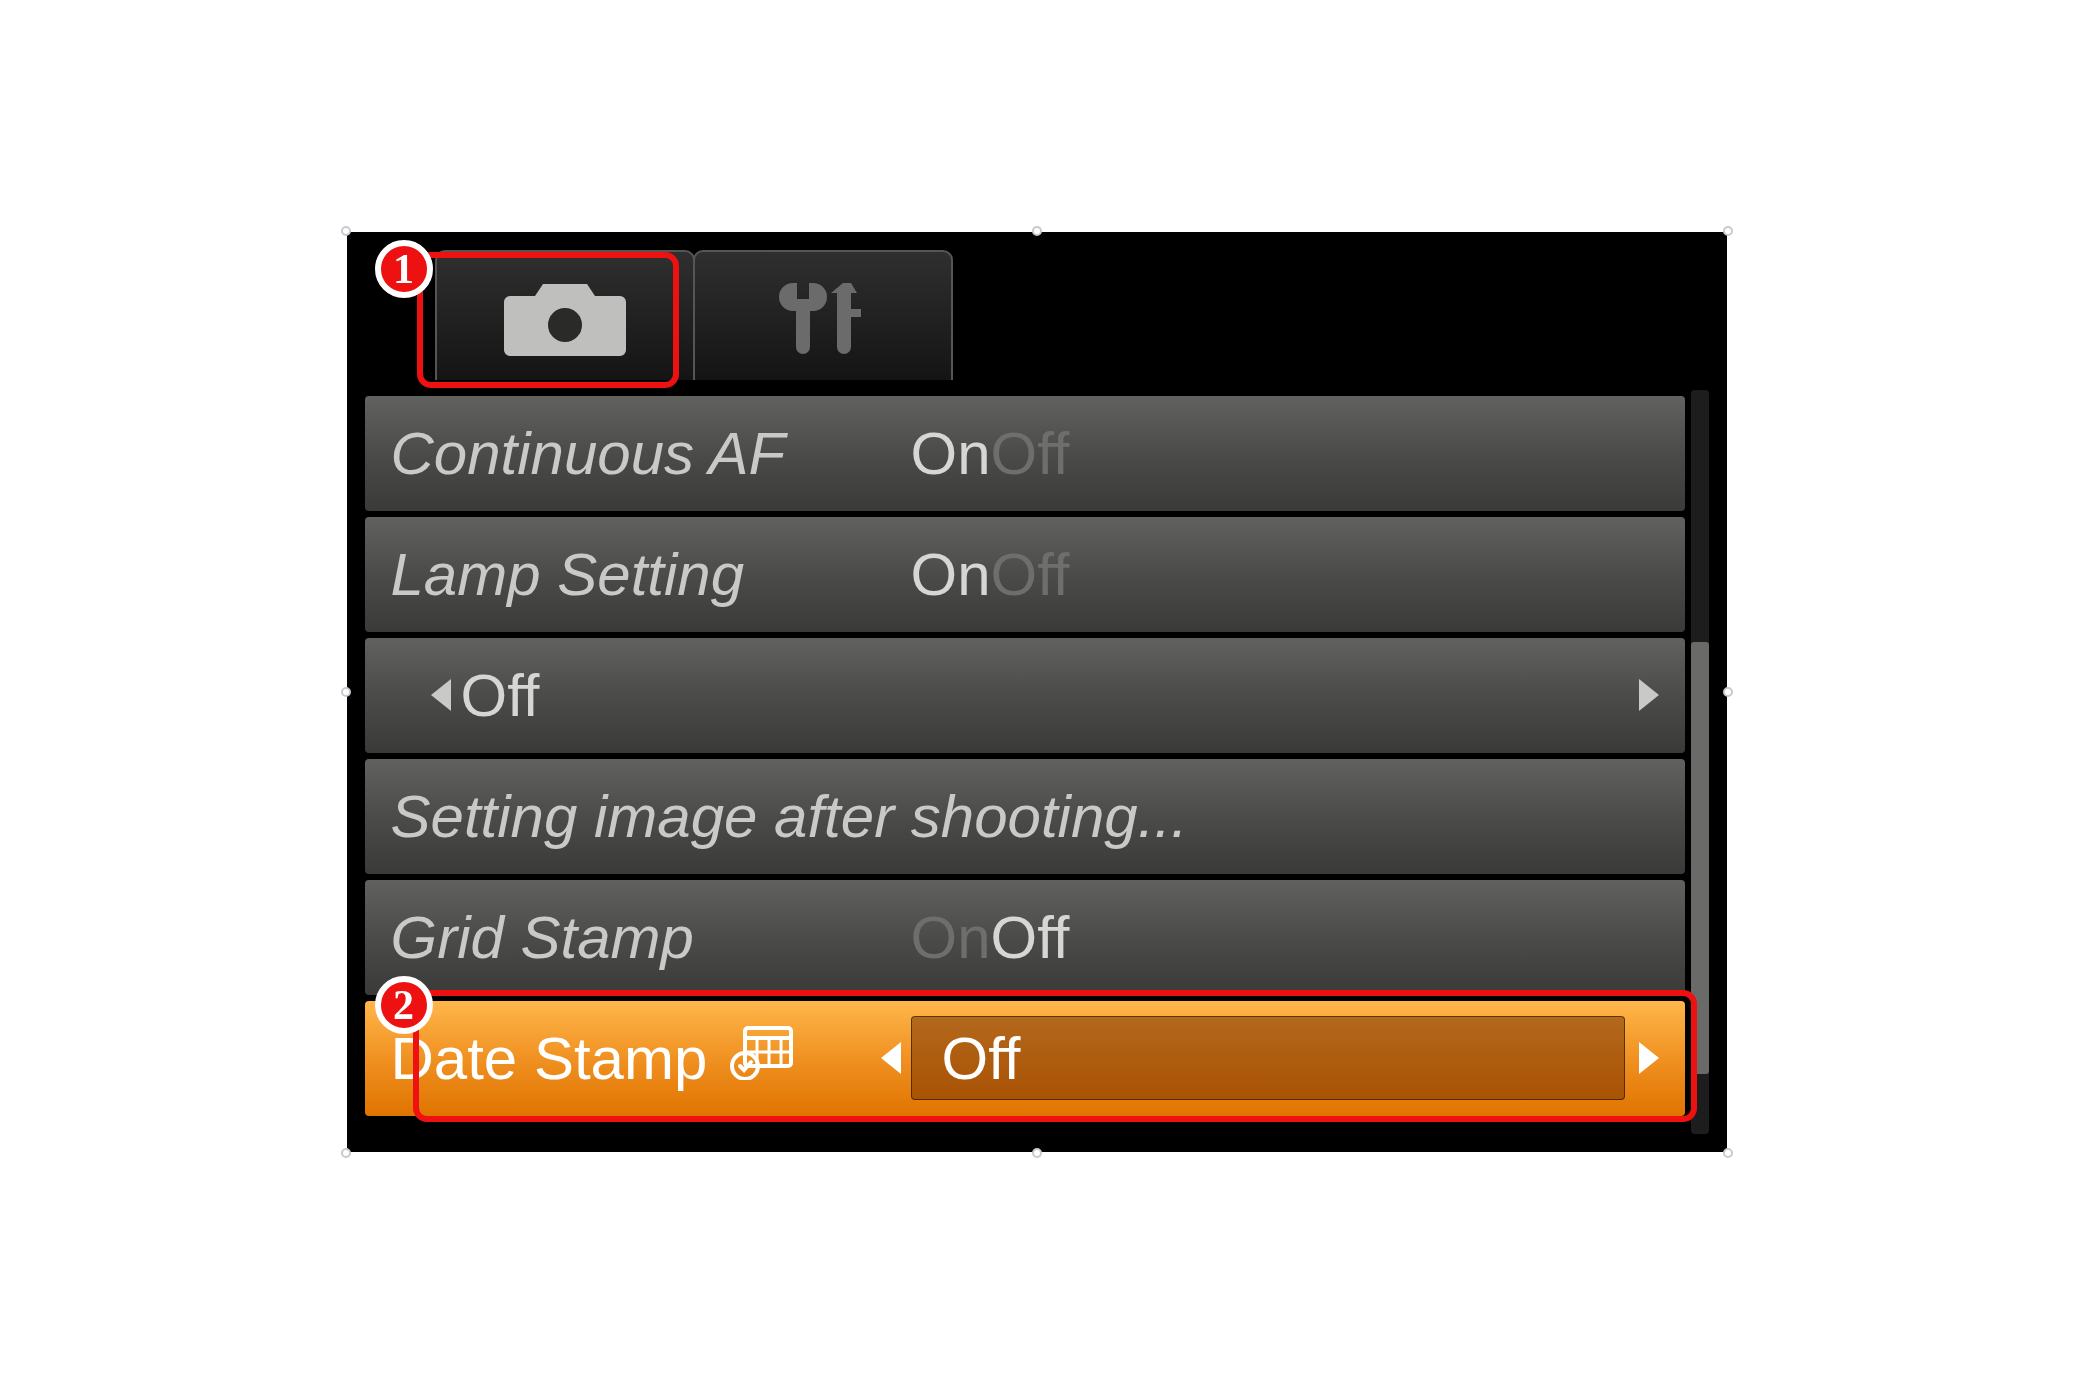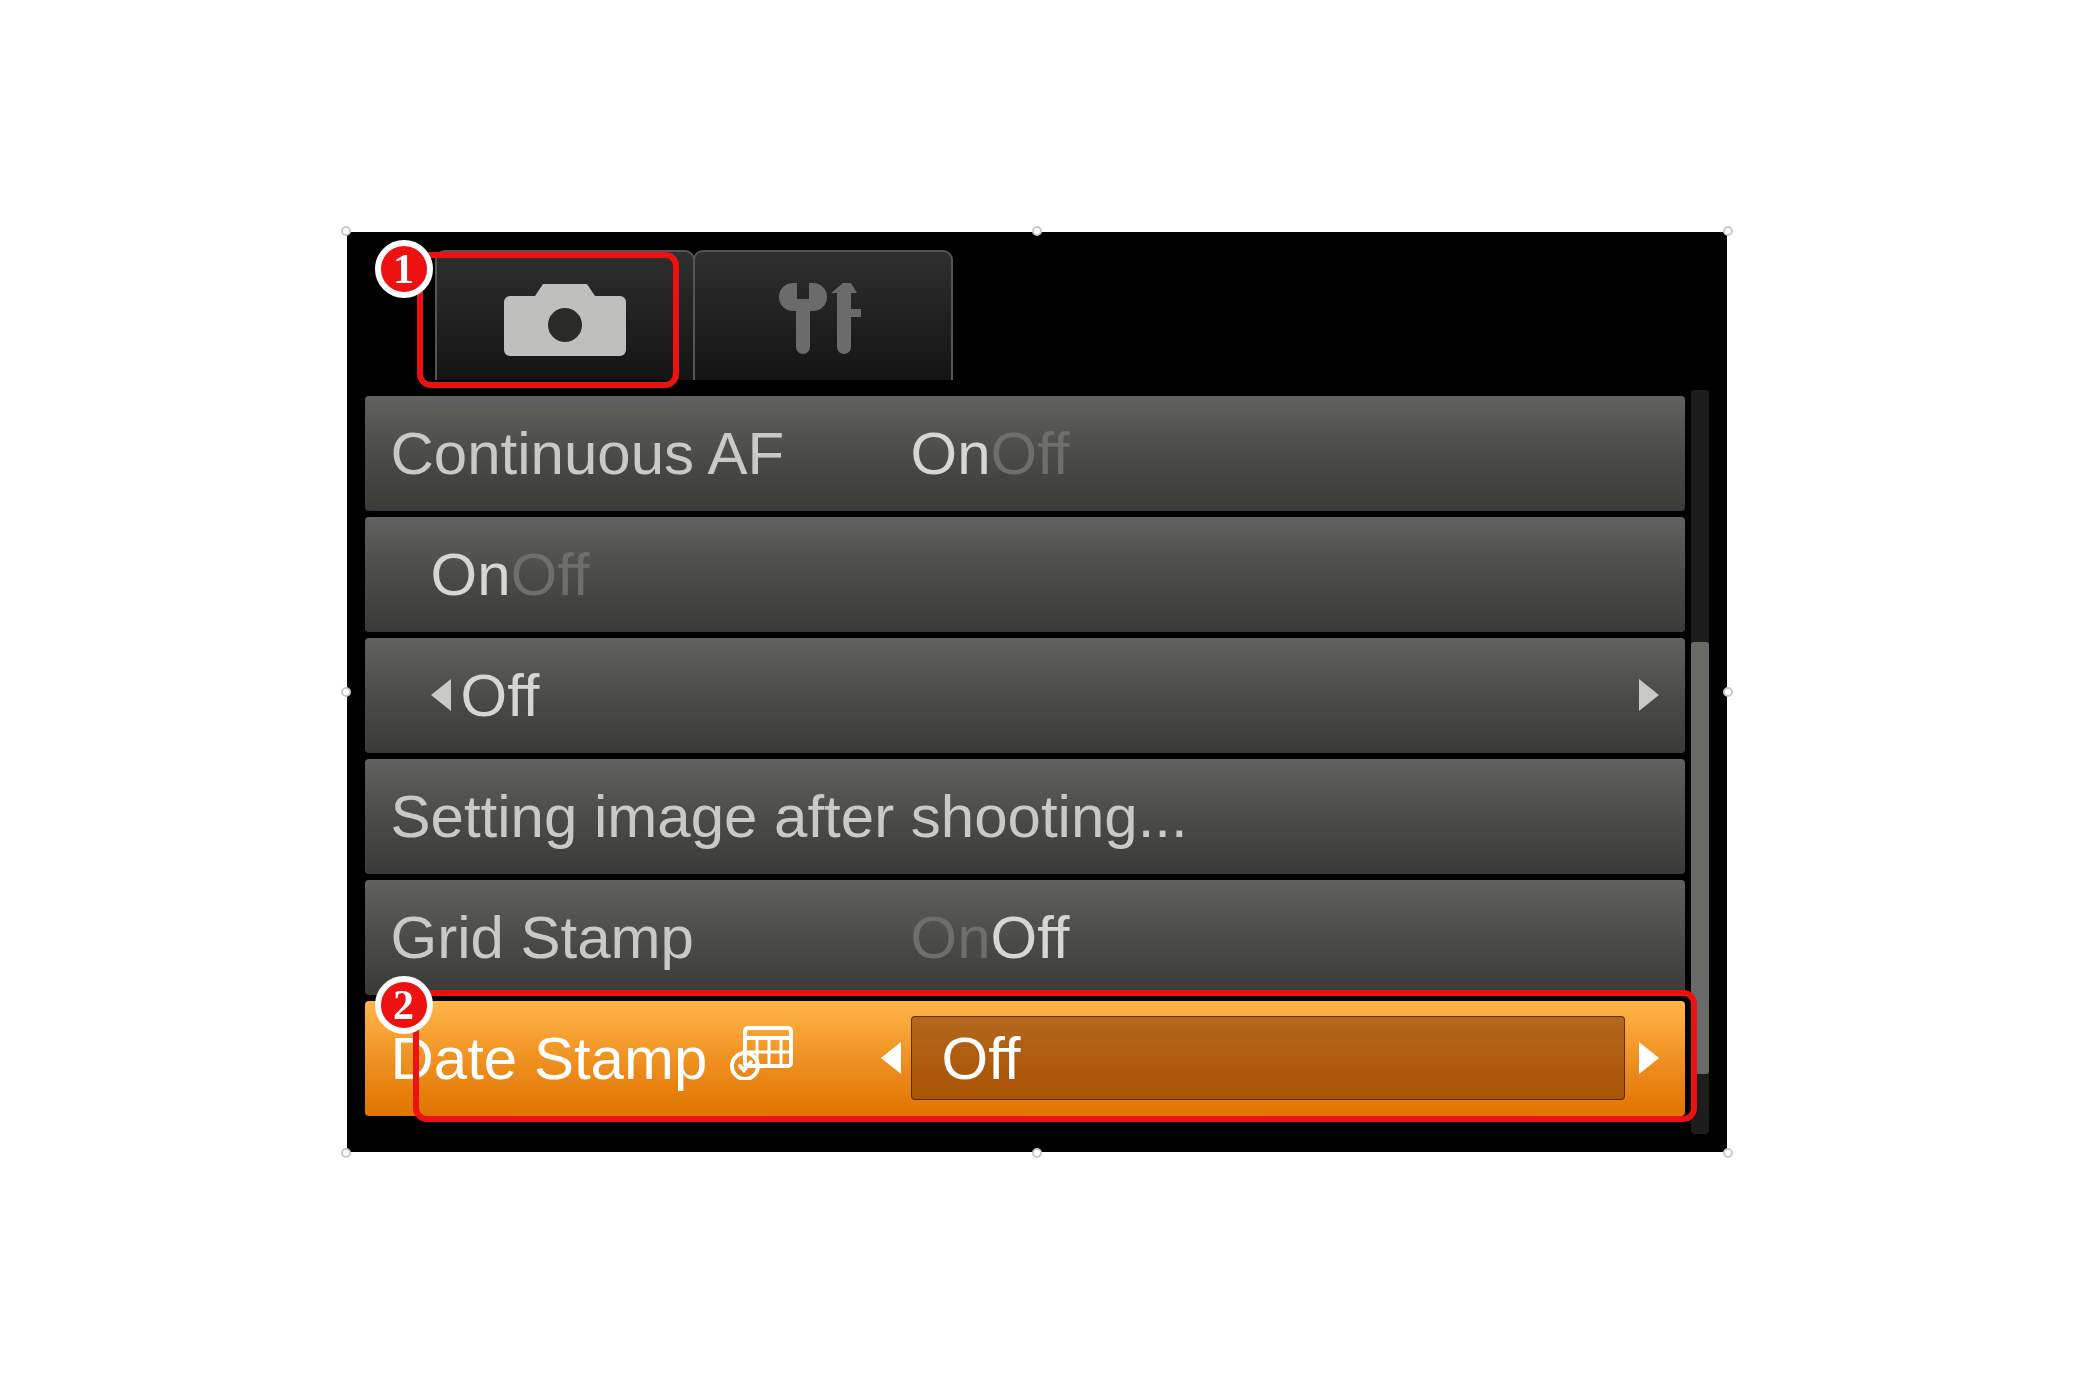--- a/index.html
+++ b/index.html
@@ -64,21 +64,21 @@
     .menu-row {
       height:115px;
       background: linear-gradient(#616160,#4b4b4a 50%,#3a3a39);
       border-radius:4px;
       display:flex; align-items:center;
       padding:0 26px 0 26px;
       color:#c9c9c7; font-size:60px;
       white-space:nowrap; overflow:hidden;
       position:relative;
     }
-    .menu-row .label { flex: 0 0 auto; min-width:480px;}
+    .menu-row .label { flex: 0 0 auto; min-width:480px;font-style:italic;}
     .menu-row .value-area { flex:1; display:flex; align-items:center; justify-content:flex-start; padding-left:40px;}
     .opt-on, .opt-off, .opt-val { font-size:60px; }
     .dim { color:#6e6e6c; }
     .bright { color:#d6d6d3; }
 
     .menu-row.highlight {
       background: linear-gradient(#ffb64a,#ee8e1e 55%,#e07400);
       color:#fff;
     }
     .menu-row.highlight .value-box {
@@ -152,20 +152,21 @@
 
       <div class="menu-row">
         <span class="label">Continuous AF</span>
         <span class="value-area">
           <span class="opt-on bright">On</span>
           <span class="opt-off dim">Off</span>
         </span>
       </div>
 
       <div class="menu-row">
+        <span class="label">Lamp Setting</span>
         <span class="value-area">
           <span class="opt-on bright">On</span>
           <span class="opt-off dim">Off</span>
         </span>
       </div>
 
       <div class="menu-row">
         <span class="value-area">
           <span class="arrow-left"></span>
           <span class="opt-val bright">Off</span>

